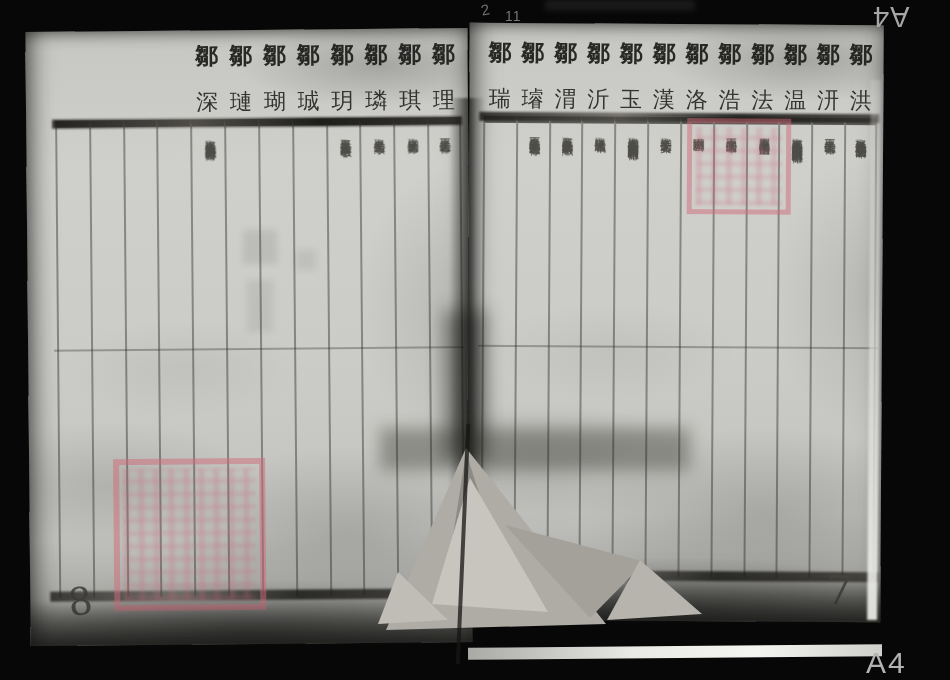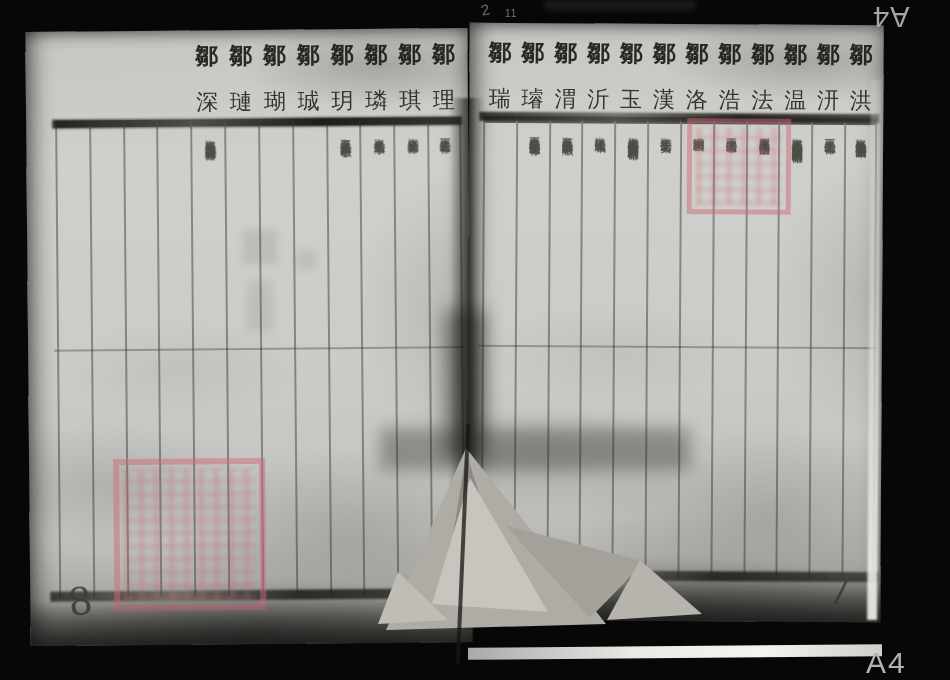--- a/index.html
+++ b/index.html
@@ -97,21 +97,21 @@
   .edge-right{left:869px;top:80px;width:10px;height:540px;transform:rotate(.4deg);filter:blur(1px);
      background:linear-gradient(180deg,rgba(220,220,216,.25),rgba(230,230,226,.8) 70%,rgba(242,242,238,.9));}
   .sliver{left:468px;top:646px;width:414px;height:12px;transform:rotate(-.5deg);
      background:linear-gradient(90deg,#a9a9a5,#e9e9e5 40%,#f4f4f0 70%,#cfcfcb);}
   .topstreak{left:545px;top:0;width:150px;height:10px;background:rgba(130,130,128,.18);filter:blur(3px);}
   .a4{font-family:"Liberation Sans",sans-serif;pointer-events:none;}
   .a4-top{left:872px;top:0;font-size:29px;color:#a6a6a6;transform:rotate(180deg);letter-spacing:1px;}
   .a4-bottom{left:866px;top:646px;font-size:30px;color:#b2b2b2;letter-spacing:2px;}
   .mark{font-family:"Liberation Sans",sans-serif;pointer-events:none;}
   .mark-left{left:481px;top:1px;font-size:15px;color:#888;transform:rotate(-12deg);opacity:.8;}
-  .mark-right{left:505px;top:8px;font-size:10px;color:#777;letter-spacing:1px;}
+  .mark-right{left:505px;top:8px;font-size:14px;color:#777;letter-spacing:1px;}
 </style>
 </head>
 <body>
 
 <div class="stage">
 
   <div class="page page-left">
     <div class="content">
         <div class="col">
           <div class="surname"></div>

